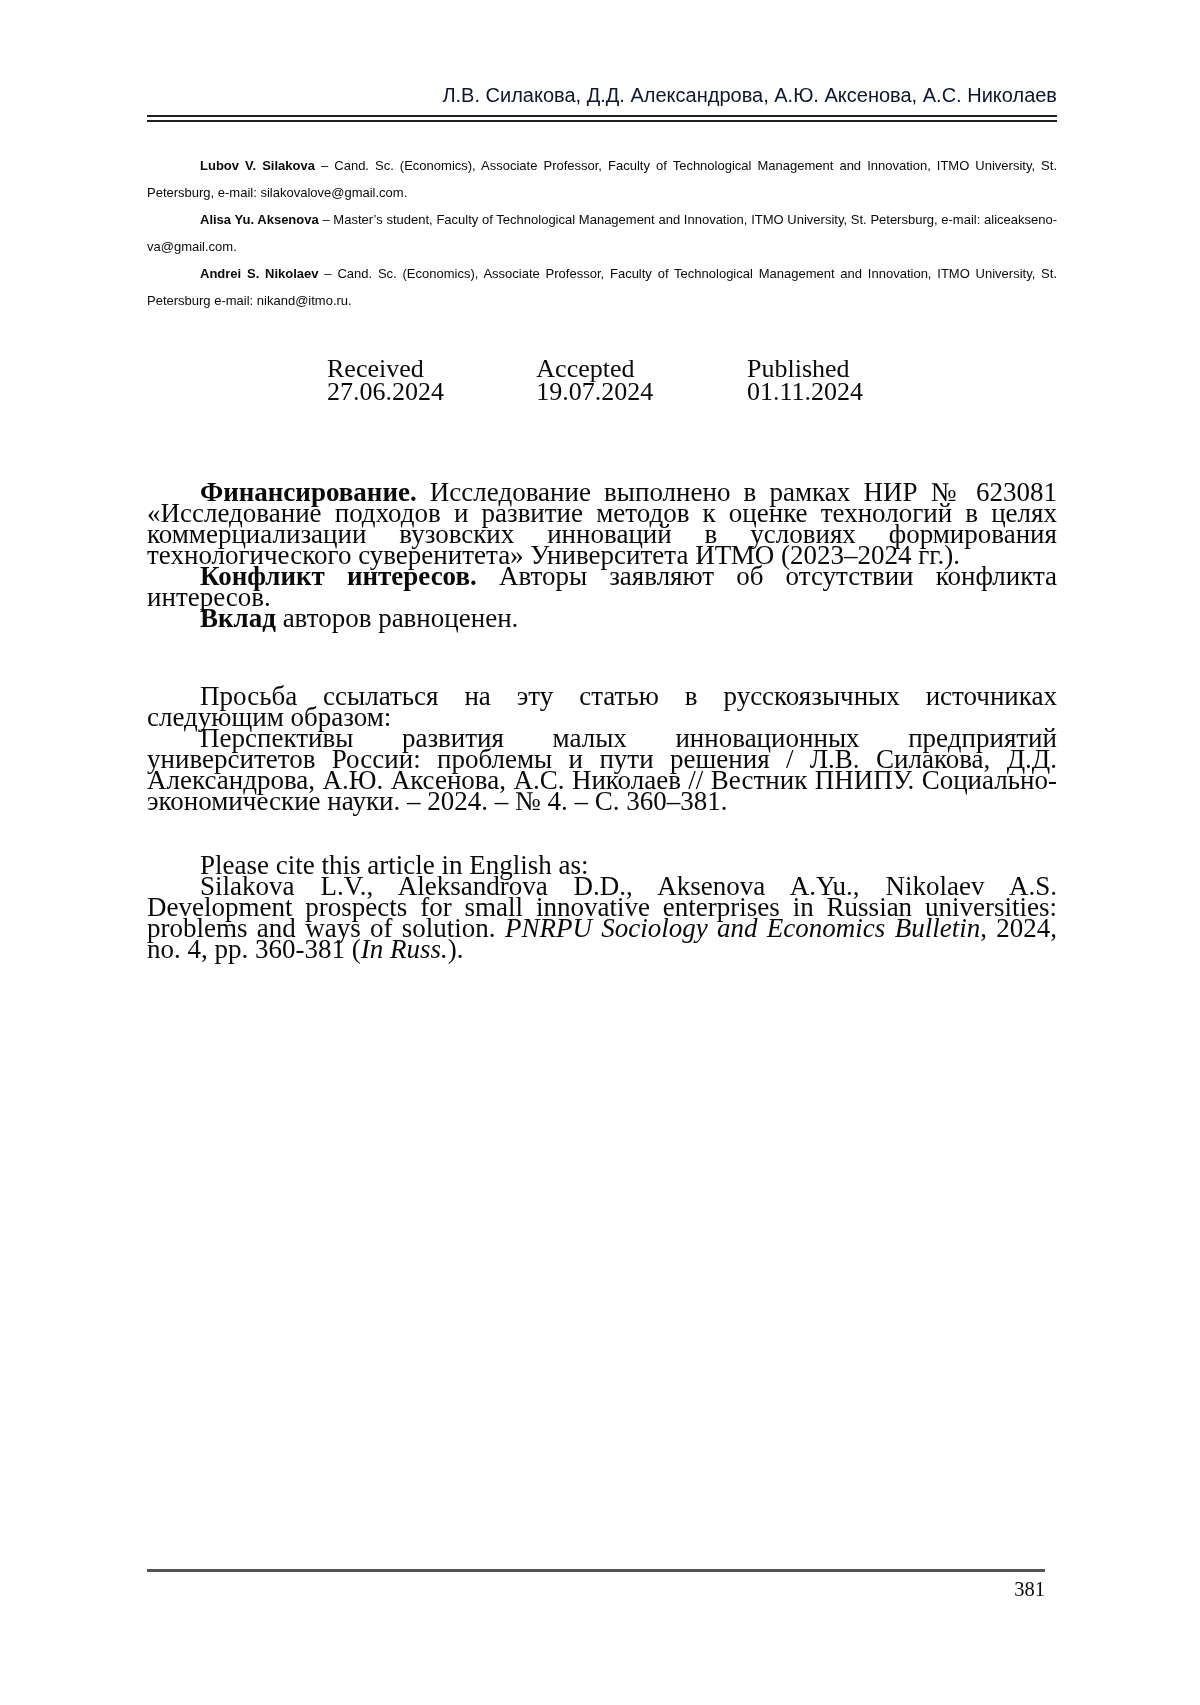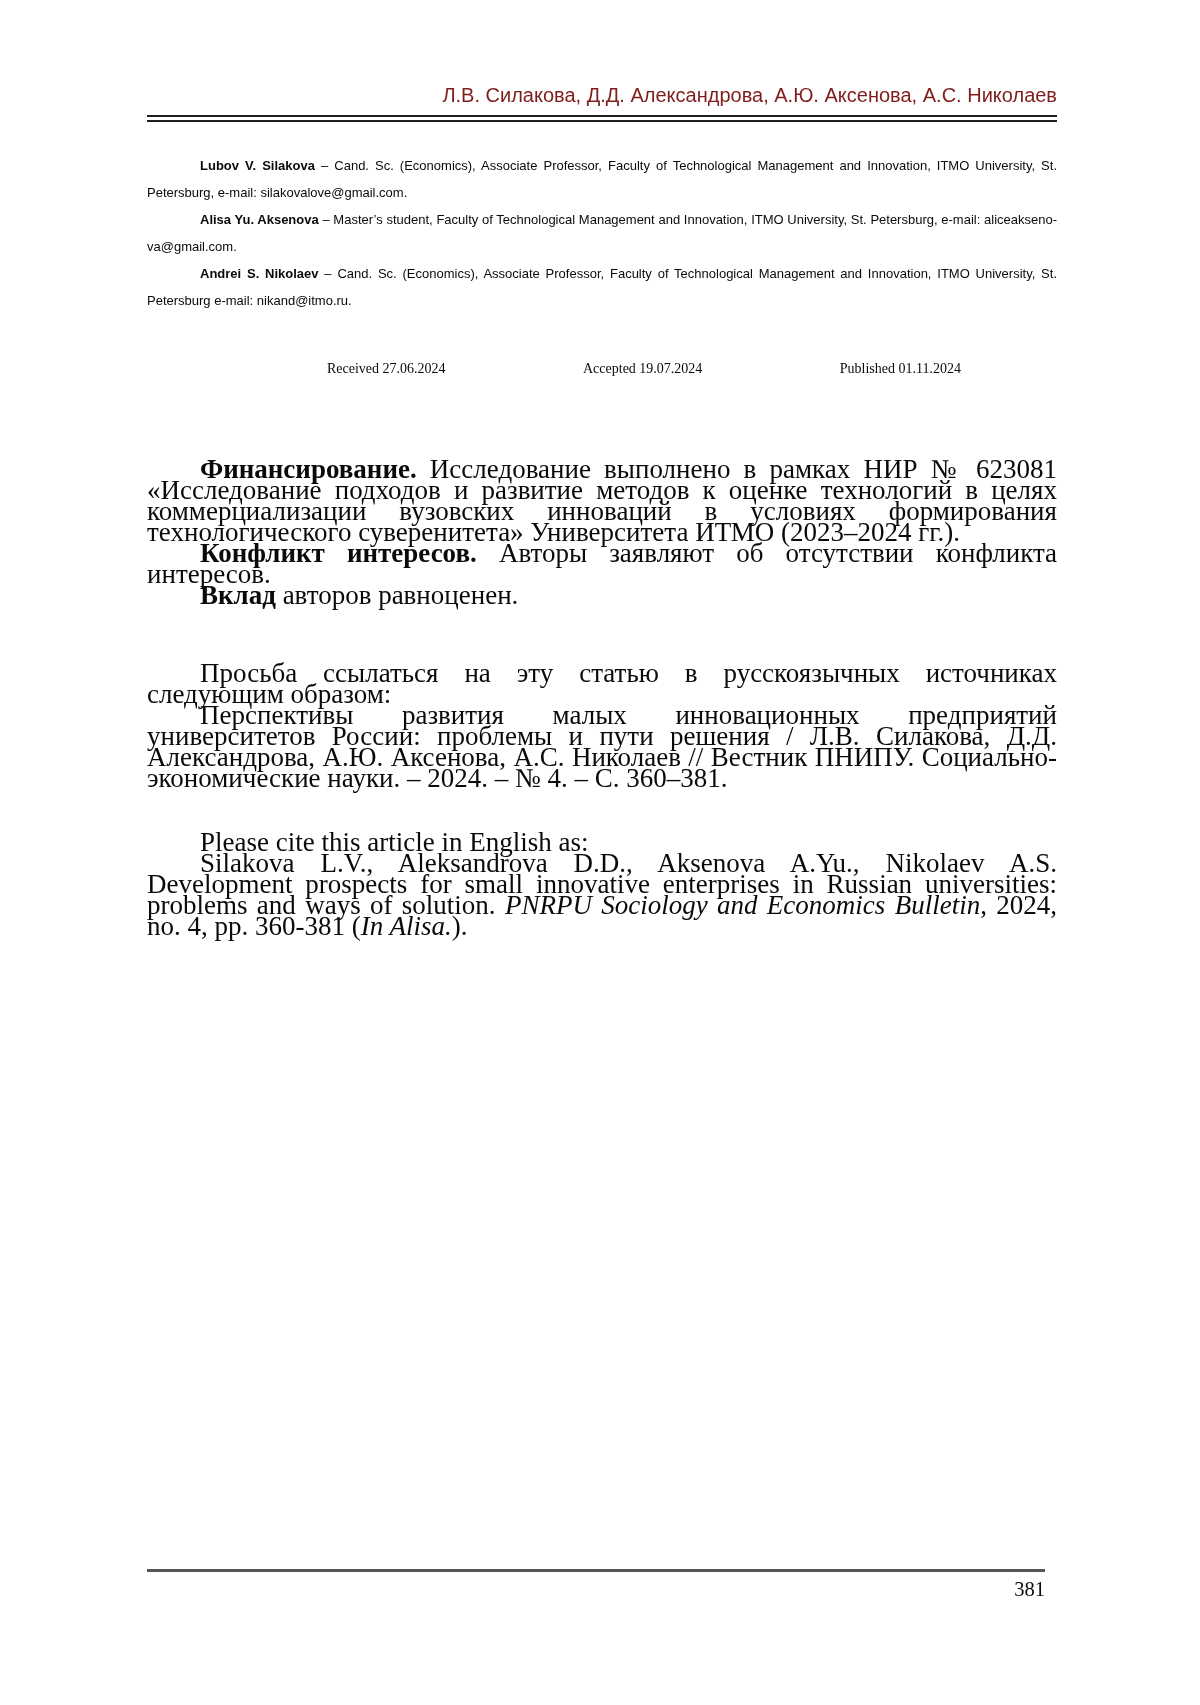--- a/index.html
+++ b/index.html
@@ -13,21 +13,21 @@
     padding: 0 143px 0 147px;
     overflow: hidden;
     font-family: "Liberation Serif", serif;
   }
   .running-head {
     margin-top: 84px;
     text-align: right;
     font-family: "Liberation Sans", sans-serif;
     font-size: 20px;
     line-height: 22px;
-    color: #7f1d1d;
+    color: #0f172a;
     white-space: nowrap;
   }
   .header-rule {
     margin-top: 9px;
     height: 3px;
     border-top: 2.5px solid #1f1f1f;
     border-bottom: 2.5px solid #1f1f1f;
   }
   .bios {
     margin-top: 30px;
@@ -41,21 +41,21 @@
     text-indent: 53px;
   }
   .bold { font-weight: bold; }
   .italic { font-style: italic; }
   .dates-row {
     margin-top: 43px;
     margin-left: 180px;
     margin-right: 96px;
     display: flex;
     justify-content: space-between;
-    font-size: 14px;
+    font-size: 26px;
     line-height: 23px;
   }
   .serif-block {
     font-size: 27px;
     line-height: 21px;
   }
   .serif-block p {
     margin: 0;
     text-align: justify;
     text-indent: 53px;
@@ -107,21 +107,21 @@
     <p><span class="bold">Вклад</span><span> авторов равноценен.</span></p>
   </div>
 
   <div class="serif-block citation-ru">
     <p>Просьба ссылаться на эту статью в русскоязычных источниках следующим образом:</p>
     <p>Перспективы развития малых инновационных предприятий университетов России: проблемы и пути решения / Л.В. Силакова, Д.Д. Александрова, А.Ю. Аксенова, А.С. Николаев // Вестник ПНИПУ. Социально-экономические науки. – 2024. – № 4. – С. 360–381.</p>
   </div>
 
   <div class="serif-block citation-en">
     <p>Please cite this article in English as:</p>
-    <p><span>Silakova L.V., Aleksandrova D.D., Aksenova A.Yu., Nikolaev A.S. Development prospects for small innovative enterprises in Russian universities: problems and ways of solution. </span><span class="italic">PNRPU Sociology and Economics Bulletin</span><span>, 2024, no. 4, pp. 360-381 (</span><span class="italic">In Alisa.</span><span>).</span></p>
+    <p><span>Silakova L.V., Aleksandrova D.D., Aksenova A.Yu., Nikolaev A.S. Development prospects for small innovative enterprises in Russian universities: problems and ways of solution. </span><span class="italic">PNRPU Sociology and Economics Bulletin</span><span>, 2024, no. 4, pp. 360-381 (</span><span class="italic">In Russ.</span><span>).</span></p>
   </div>
 
   <div class="footer">
     <div class="footer-rule"></div>
     <div class="page-number">381</div>
   </div>
 
 </div>
 
 </body></html>

